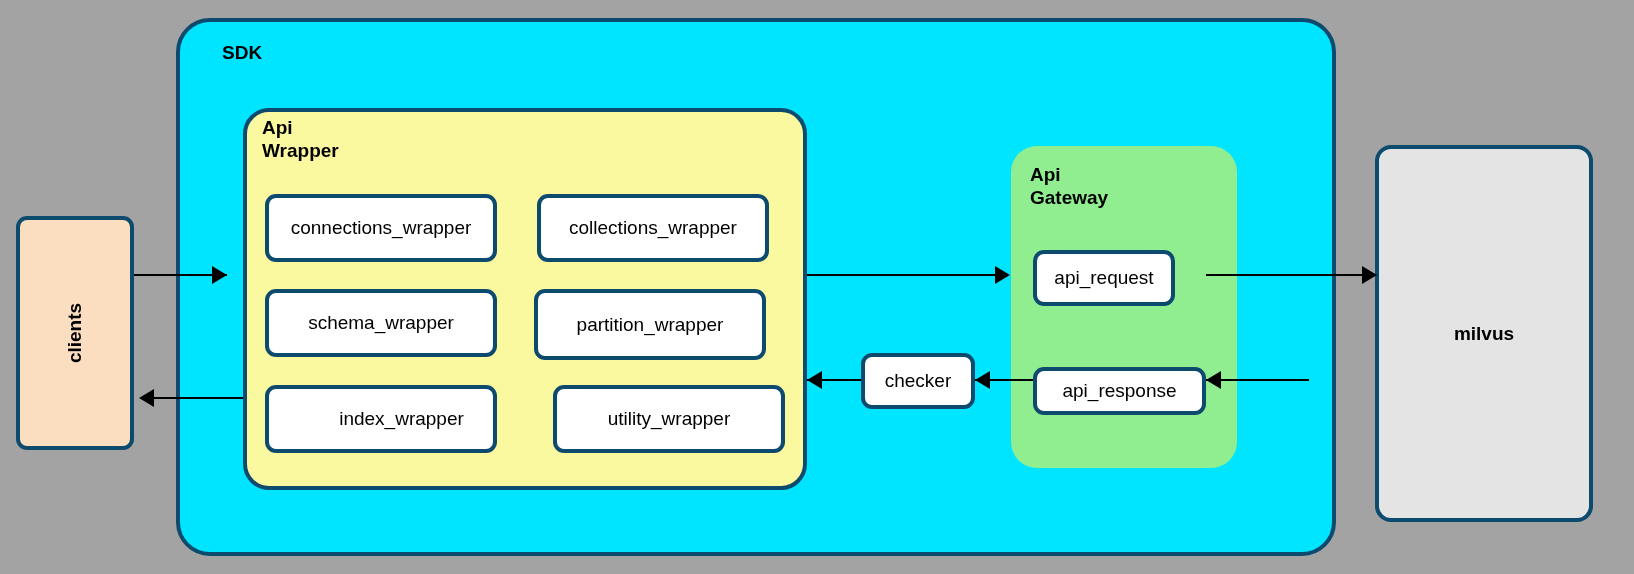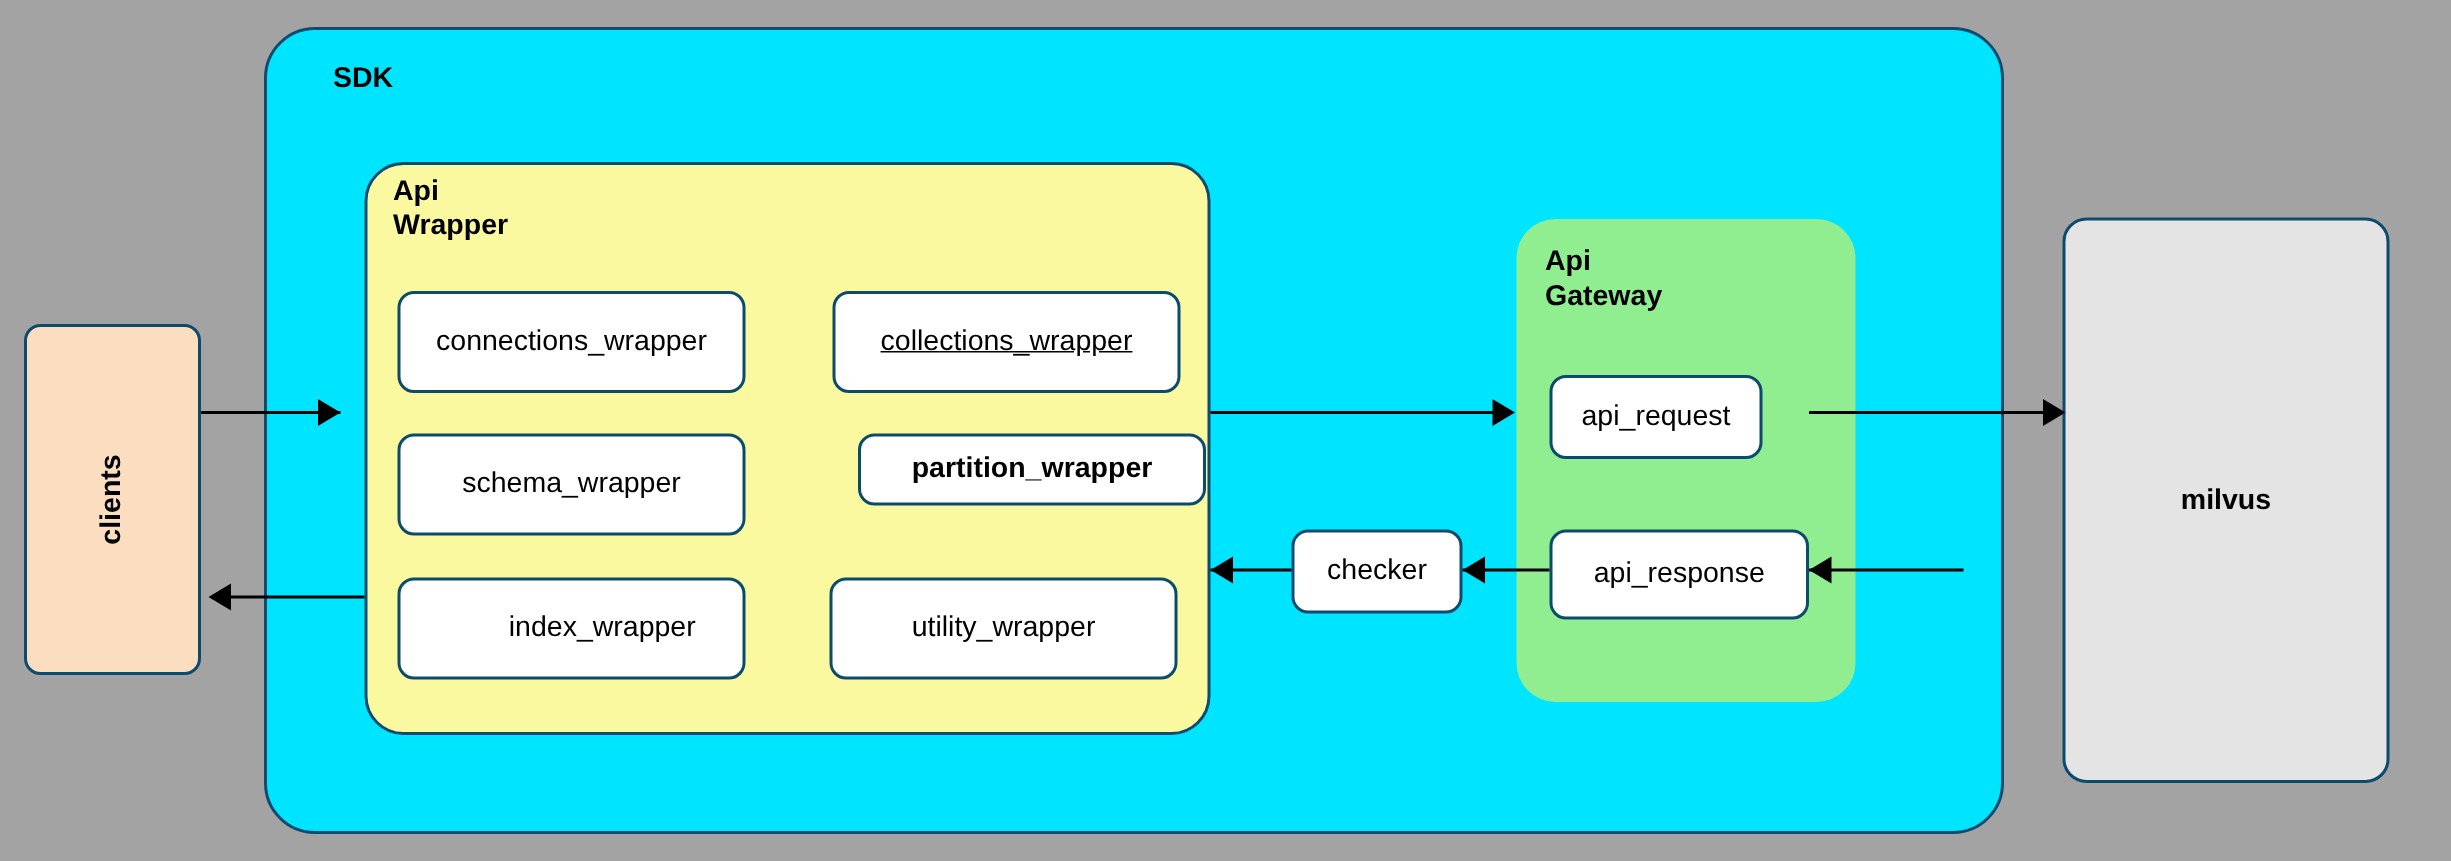--- a/index.html
+++ b/index.html
@@ -15,21 +15,21 @@
     width: 1634px;
     height: 574px;
     background: #a3a3a3;
     overflow: hidden;
   }
 
   
   .box {
     position: absolute;
     box-sizing: border-box;
-    border: 2px solid #0c4a6e;
+    border: 4px solid #0c4a6e;
     display: flex;
     align-items: center;
     justify-content: center;
     text-align: center;
   }
 
   
   .container-sdk {
     background: #00e5ff;
     border-radius: 34px;
@@ -123,49 +123,49 @@
   <div class="container-title" style="left:222px; top:41px;">SDK</div>
 
   <div class="box container-wrapper" style="left:243px; top:108px; width:564px; height:382px;"></div>
   <div class="container-title" style="left:262px; top:116px;">Api
 Wrapper</div>
 
   <div class="box node" style="left:265px; top:194px; width:232px; height:68px;">
     <span>connections_wrapper</span>
   </div>
 
-  <div class="box node" style="left:555px; top:194px; width:232px; height:68px;text-decoration:underline;">
+  <div class="box node" style="left:537px; top:194px; width:232px; height:68px;">
     <span>collections_wrapper</span>
   </div>
 
   <div class="box node" style="left:265px; top:289px; width:232px; height:68px;">
     <span>schema_wrapper</span>
   </div>
 
-  <div class="box node" style="left:572px; top:289px; width:232px; height:48px;font-weight:bold;">
+  <div class="box node" style="left:534px; top:289px; width:232px; height:71px;">
     <span>partition_wrapper</span>
   </div>
 
   <div class="box node" style="left:265px; top:385px; width:232px; height:68px;padding-left:47px;">
     <span>index_wrapper</span>
   </div>
 
   <div class="box node" style="left:553px; top:385px; width:232px; height:68px;justify-content:center;">
     <span>utility_wrapper</span>
   </div>
 
   <div class="box container-gateway" style="left:1011px; top:146px; width:226px; height:322px;"></div>
   <div class="container-title" style="left:1030px; top:163px;">Api
 Gateway</div>
 
   <div class="box node" style="left:1033px; top:250px; width:142px; height:56px;">
     <span>api_request</span>
   </div>
 
-  <div class="box node" style="left:1033px; top:353px; width:173px; height:60px;">
+  <div class="box node" style="left:1033px; top:367px; width:173px; height:48px;">
     <span>api_response</span>
   </div>
 
   <div class="box node" style="left:861px; top:353px; width:114px; height:56px;">
     <span>checker</span>
   </div>
 
   <div class="box node-clients" style="left:16px; top:216px; width:118px; height:234px;">
     <span class="rot-label">clients</span>
   </div>

